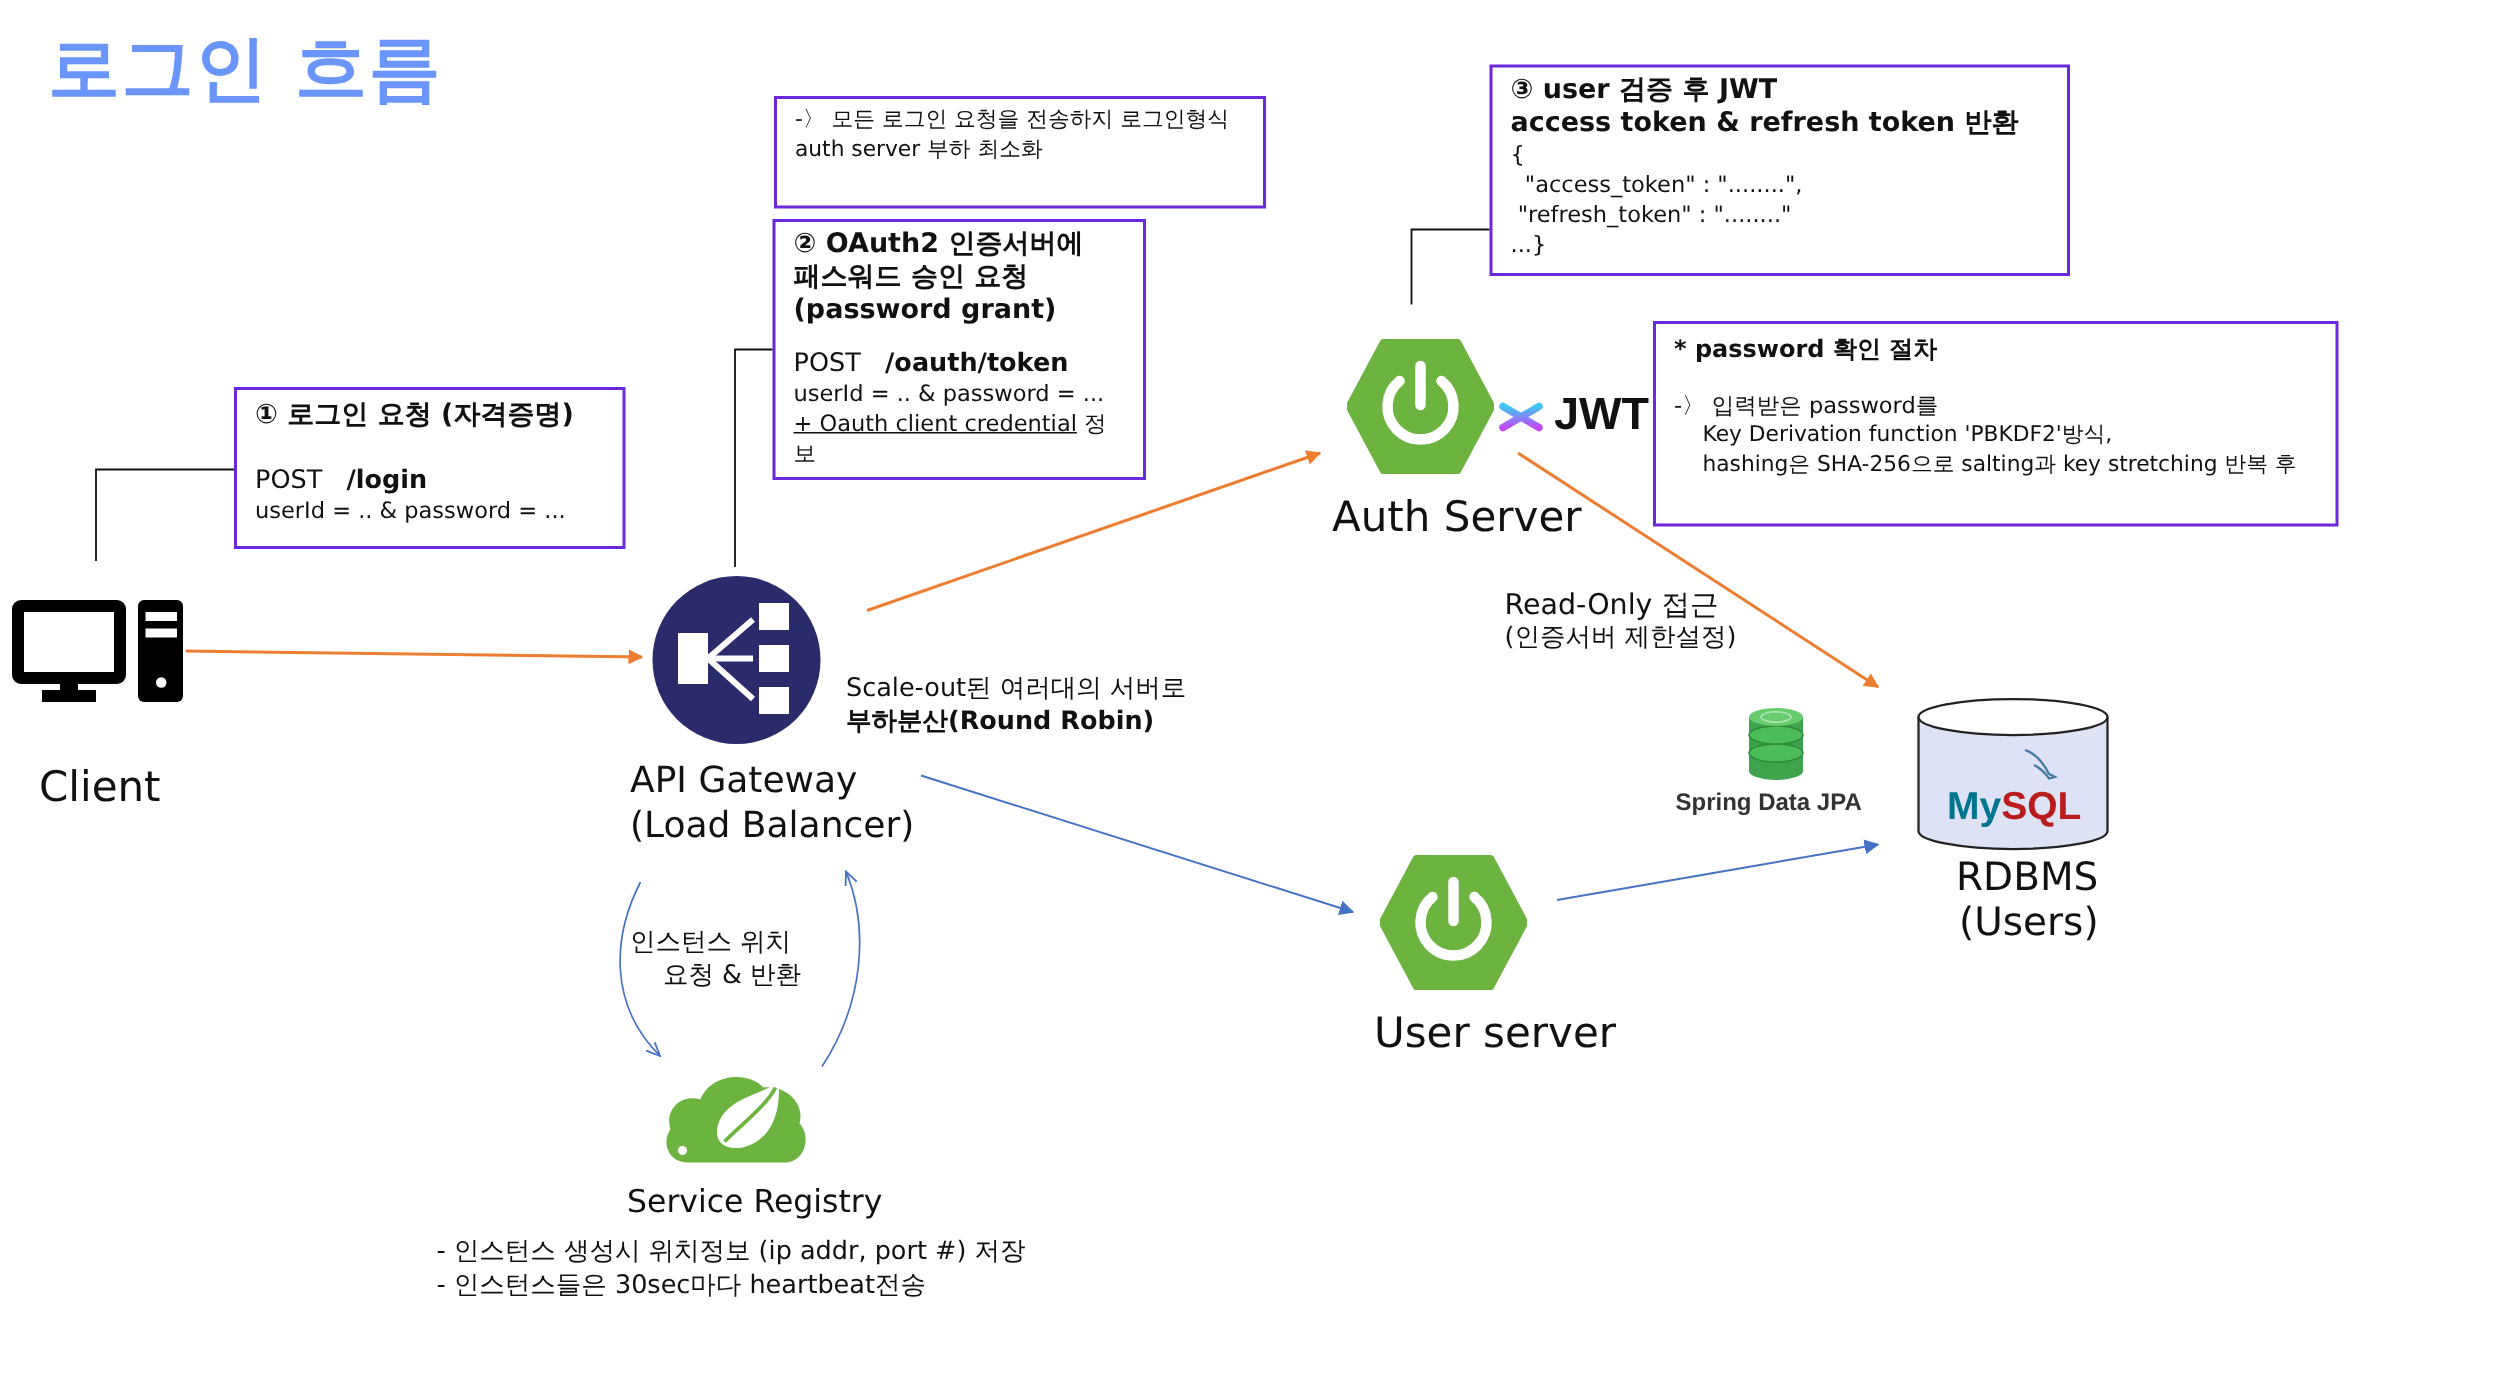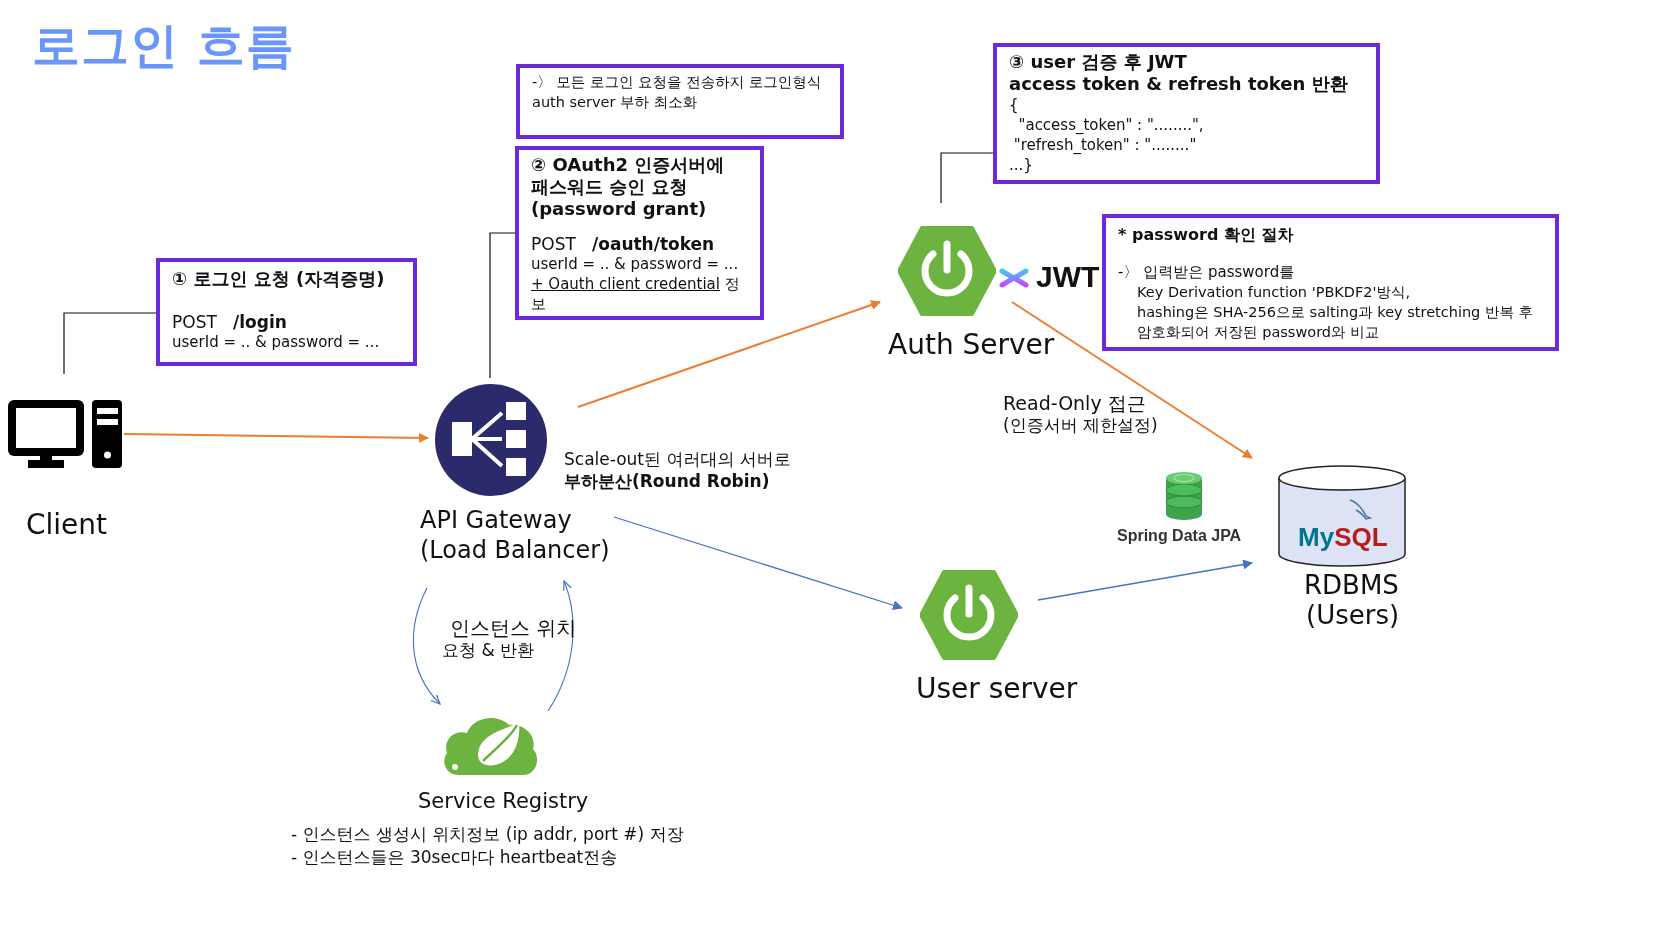--- a/index.html
+++ b/index.html
@@ -1,20 +1,20 @@
 <!DOCTYPE html>
 <html><head>
 <meta charset="utf-8">
 <style>
   html, body { margin:0; padding:0; background:#ffffff; }
   body { width:1680px; height:931px; position:relative; overflow:hidden;
          font-family:"DejaVu Sans", "Liberation Sans", sans-serif; color:#111; }
   .abs { position:absolute; }
   .title { left:32px; top:14px; font-size:48px; font-weight:bold; color:#6a95fb; letter-spacing:1px; }
-  .note { position:absolute; background:#fff; border:4px solid #6d28d9; box-sizing:border-box; }
+  .note { position:absolute; background:#fff; border:2px solid #6d28d9; box-sizing:border-box; }
   .note .h { font-weight:bold; font-size:18px; line-height:22px; }
   .note .t { font-size:15px; line-height:20px; }
   .lbl { position:absolute; font-size:28px; white-space:nowrap; }
   .sm { position:absolute; font-size:16px; line-height:21px; white-space:nowrap; }
   svg.lines { position:absolute; left:0; top:0; }
   .underline { text-decoration:underline; }
 </style>
 </head>
 <body>
 
@@ -87,21 +87,20 @@
   <div class="t" style="white-space:pre;"> "refresh_token" : "........"</div>
   <div class="t" style="white-space:pre;">...}</div>
 </div>
 
 <div class="note" style="left:1102px;top:214px;width:457px;height:137px;padding:6px 12px;">
   <div class="h" style="font-size:16px;">*  password 확인 절차</div>
   <div style="height:16px"></div>
   <div class="t">-〉 입력받은 password를</div>
   <div class="t" style="padding-left:19px;font-size:14.5px;">Key Derivation function 'PBKDF2'방식,</div>
   <div class="t" style="padding-left:19px;font-size:14.5px;white-space:nowrap;">hashing은 SHA-256으로 salting과 key stretching 반복 후</div>
-  <div class="t" style="padding-left:19px;font-size:14.5px;">암호화되어 저장된 password와 비교</div>
 </div>
 
 <div class="abs" style="left:6px;top:398px;width:118px;height:72px;">
   <svg width="118" height="72" viewBox="0 0 118 72">
     <rect x="2" y="2" width="76" height="56" rx="6" fill="#000"></rect>
     <rect x="10" y="10" width="60" height="40" fill="#fff"></rect>
     <rect x="34" y="58" width="12" height="6" fill="#000"></rect>
     <rect x="22" y="62" width="36" height="8" fill="#000"></rect>
     <rect x="86" y="2" width="30" height="68" rx="4" fill="#000"></rect>
     <rect x="91" y="10" width="21" height="6" fill="#fff"></rect>
@@ -186,21 +185,21 @@
     <ellipse cx="64" cy="14" rx="63" ry="12" fill="#fff" stroke="#222" stroke-width="1.5"></ellipse>
     <path d="M72,36 C78,38 84,44 88,52 L92,54 L88,55 C86,52 82,48 78,46" fill="none" stroke="#4479a1" stroke-width="1.5"></path>
   </svg>
   <div class="abs" style="left:20px;top:58px;font-size:26px;font-weight:bold;font-family:'Liberation Sans',sans-serif;">
     <span style="color:#00758f;">My</span><span style="color:#b91c1c;">SQL</span>
   </div>
 </div>
 <div class="lbl" style="left:1304px;top:570px;font-size:26px;">RDBMS</div>
 <div class="lbl" style="left:1306px;top:600px;font-size:26px;">(Users)</div>
 
-<div class="sm" style="left:450px;top:618px;font-size:20px;text-align:center;">인스턴스 위치</div>
+<div class="sm" style="left:420px;top:618px;font-size:17px;text-align:center;">인스턴스 위치</div>
 <div class="sm" style="left:442px;top:640px;font-size:17px;">요청 &amp; 반환</div>
 
 <div class="abs" style="left:441px;top:709px;width:100px;height:68px;">
   <svg width="100" height="68" viewBox="0 0 100 68">
     <path d="M18,66 C4,66 0,52 6,44 C2,32 12,20 26,24 C32,8 56,4 68,16 C82,14 96,26 92,40 C100,48 96,66 82,66 Z" fill="#6db33f"></path>
     <path d="M78,12 C70,20 44,22 38,40 C34,52 42,58 54,56 C72,52 80,34 78,12 Z" fill="#fff"></path>
     <path d="M76,16 C70,28 54,40 42,52" fill="none" stroke="#6db33f" stroke-width="2.5"></path>
     <circle cx="14" cy="58" r="3" fill="#fff"></circle>
   </svg>
 </div>

